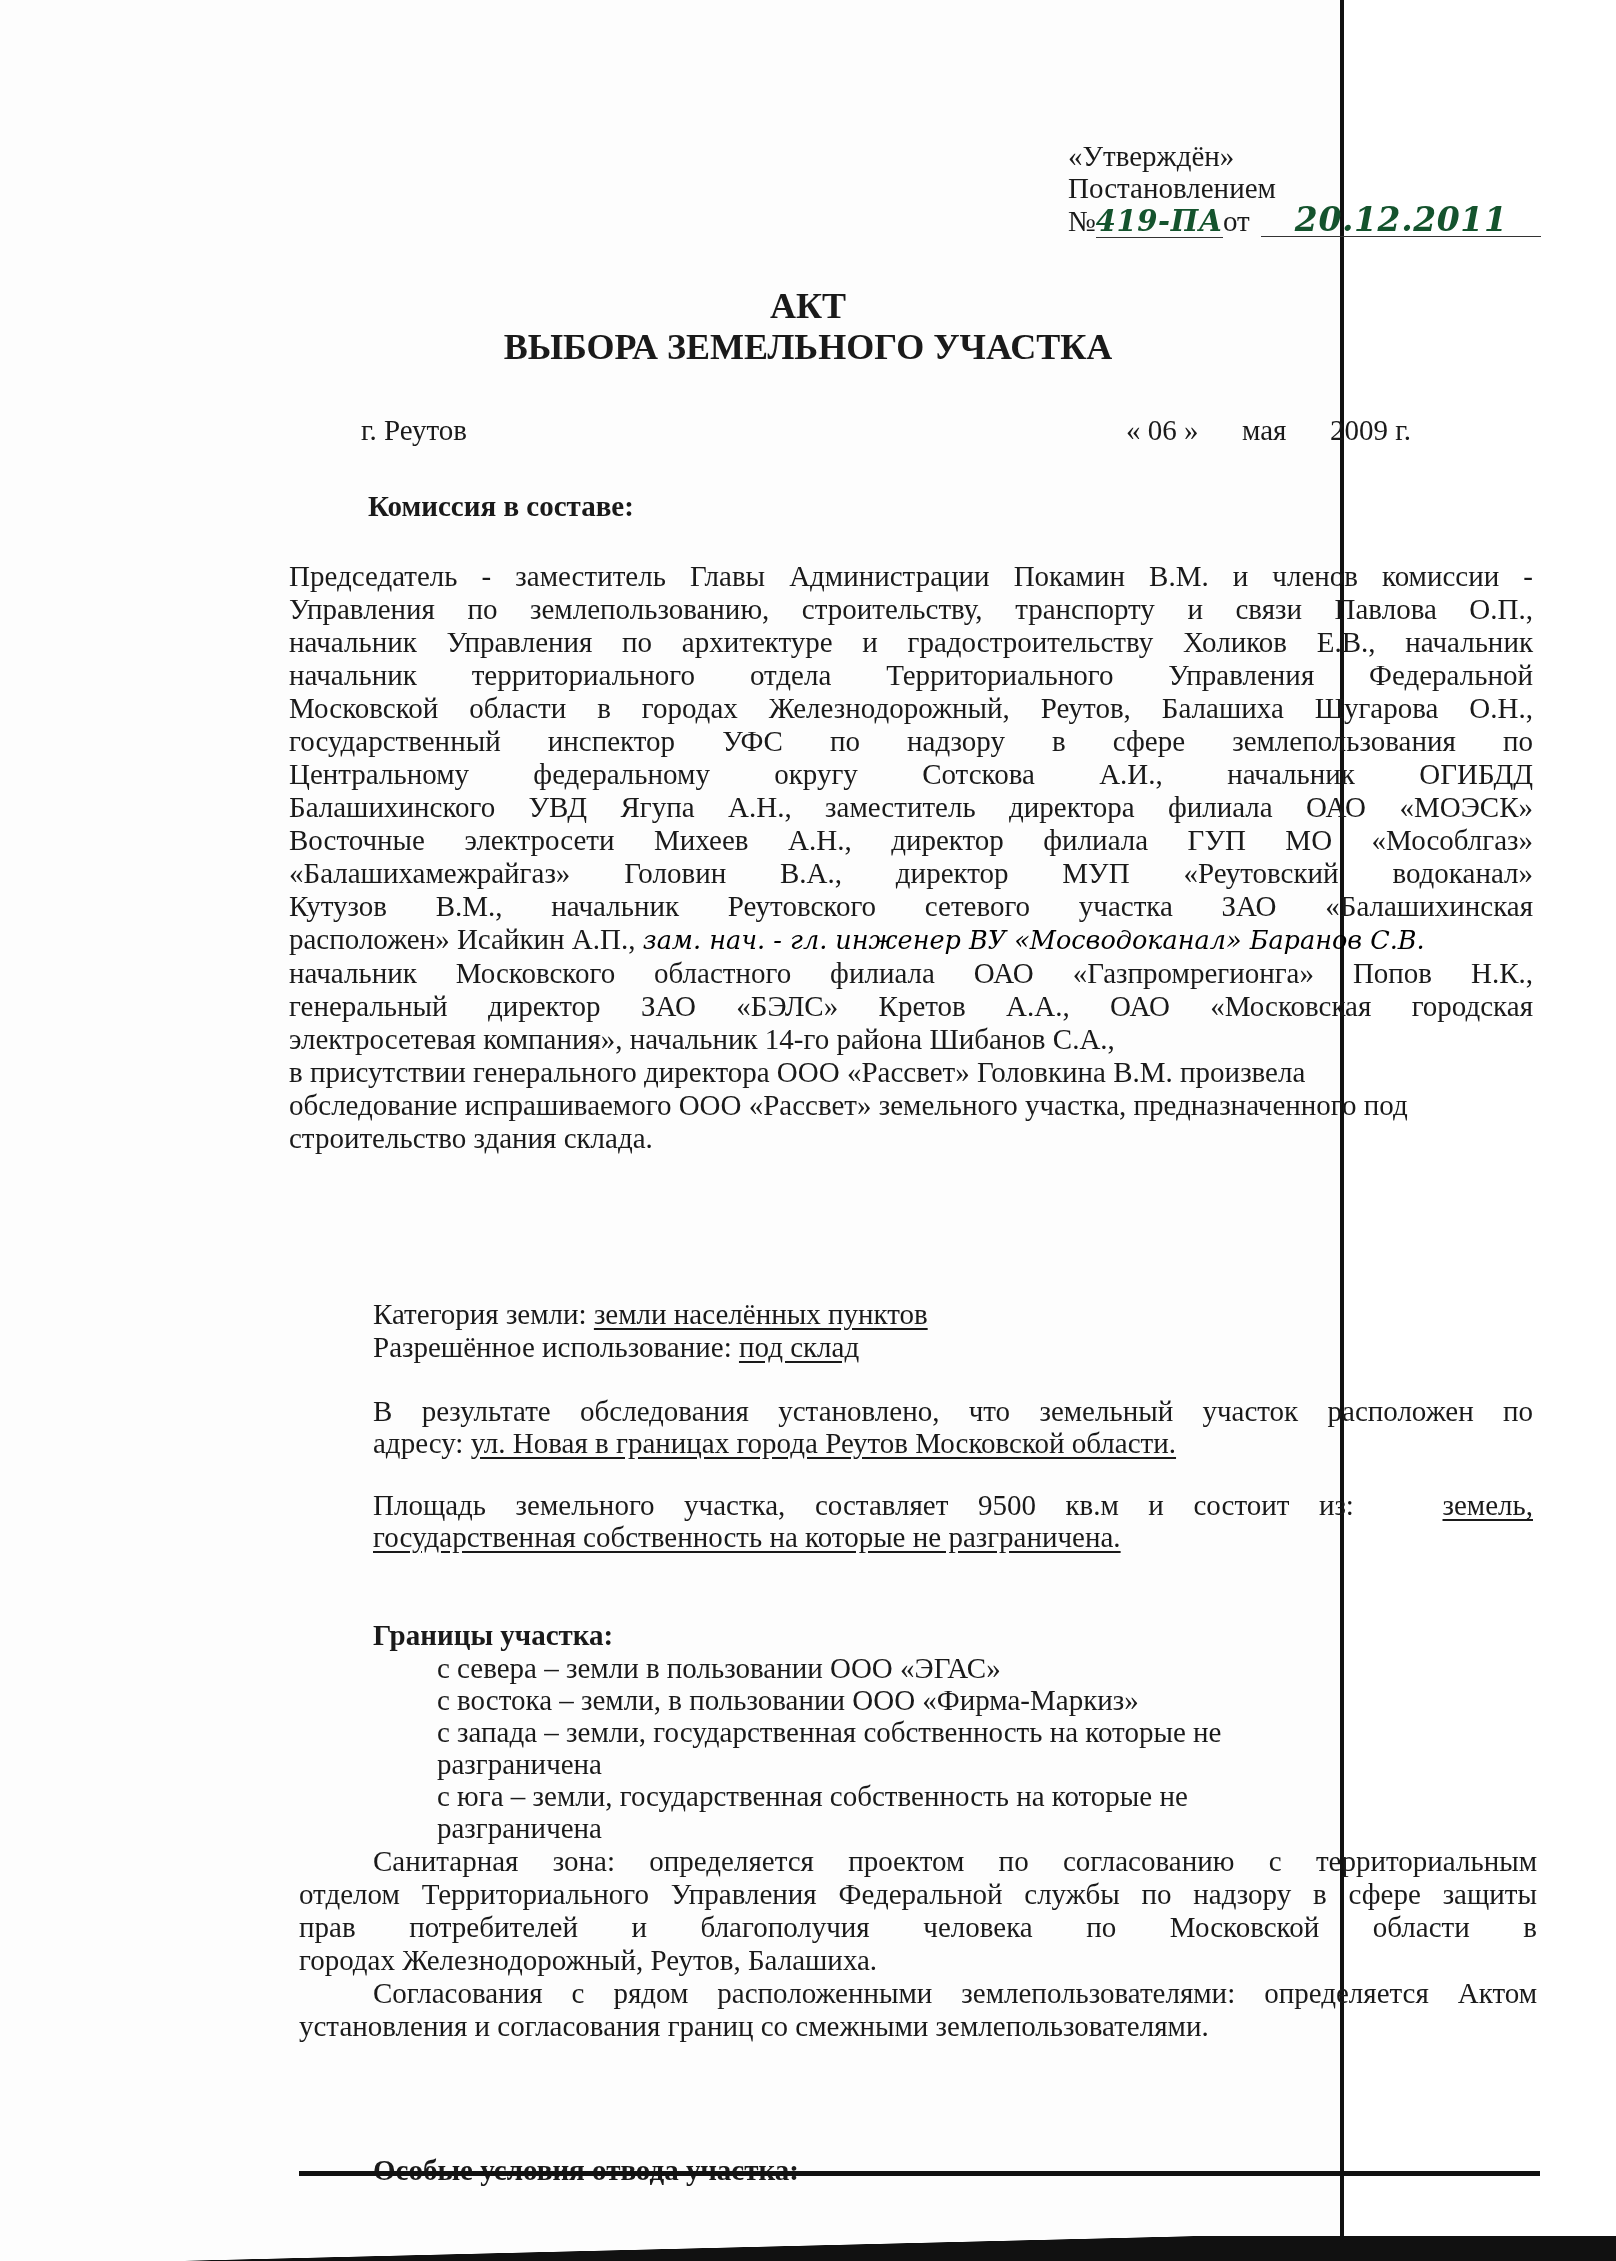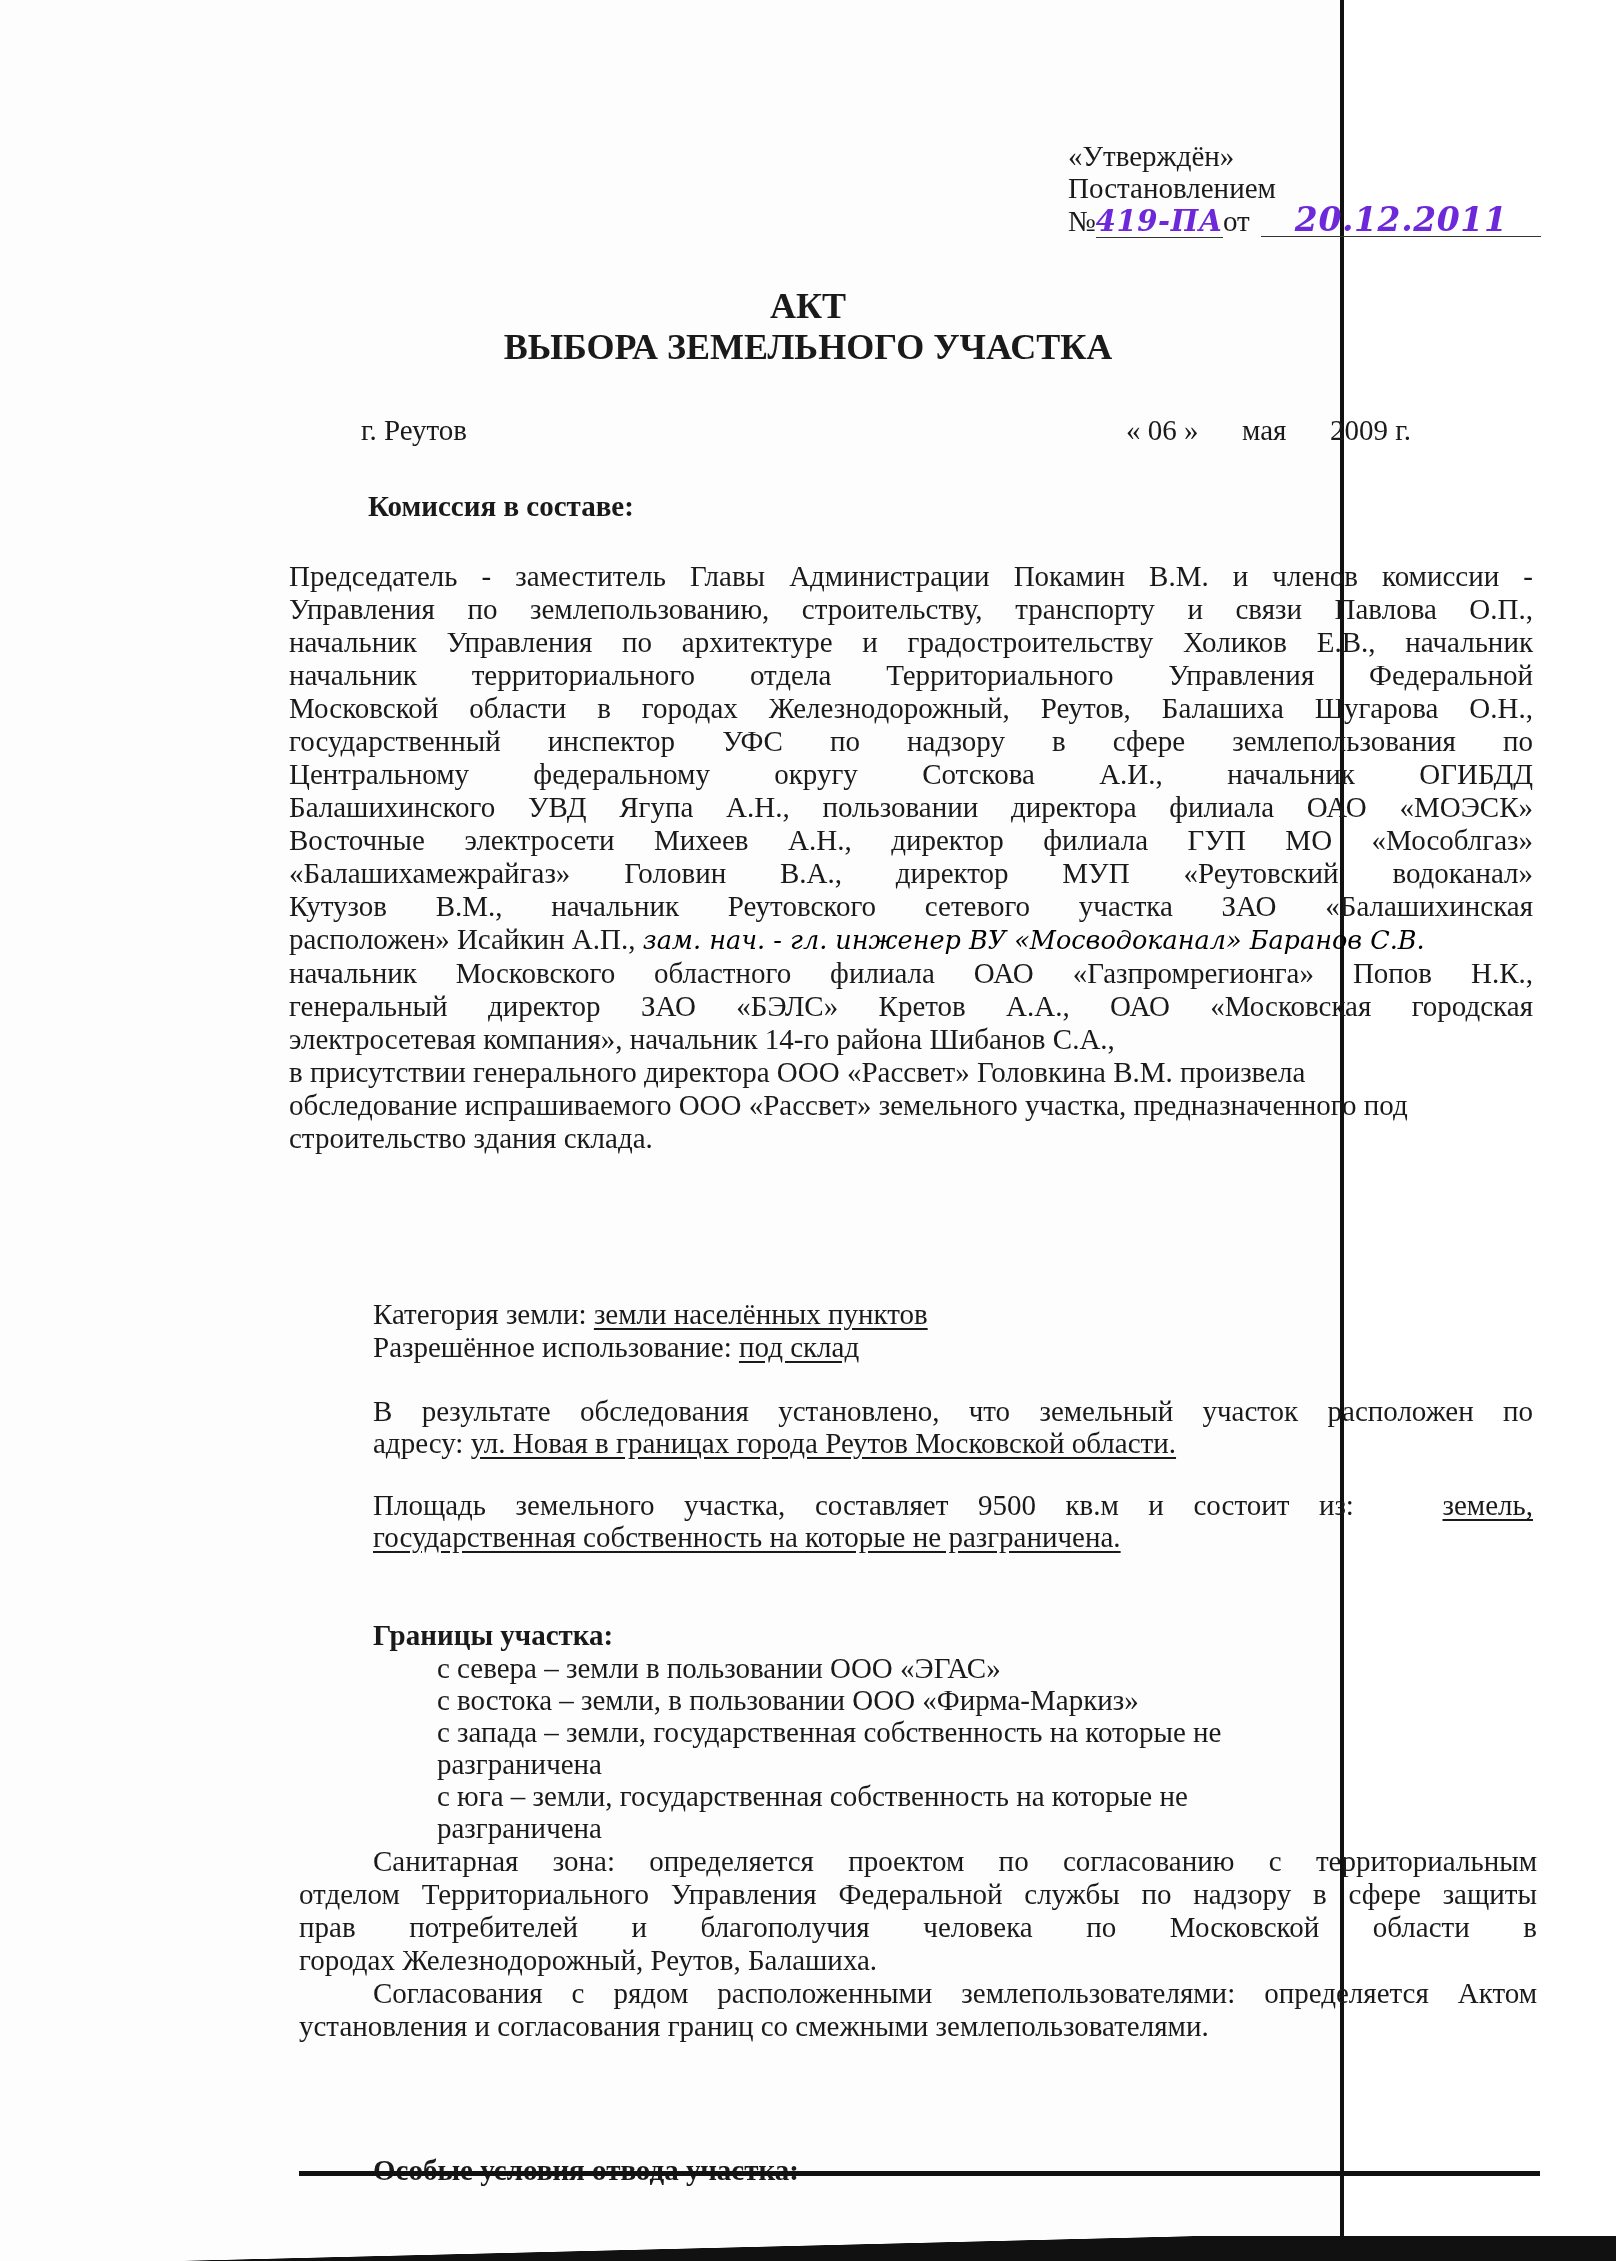--- a/index.html
+++ b/index.html
@@ -5,21 +5,21 @@
   html, body { margin:0; padding:0; background:#ffffff; }
   body { width:1616px; height:2261px; position:relative; overflow:hidden;
          font-family:"Liberation Serif","DejaVu Serif",serif; color:#1a1a1a; }
   .page { position:absolute; left:0; top:0; width:1344px; height:2261px; background:#fdfdfd; }
   .right-edge { position:absolute; top:0; right:0; width:3.8px; height:2261px; background:#111; }
   .bottom-edge { position:absolute; left:0; bottom:0; width:1616px; height:25.5px;
                  background:linear-gradient(178.6deg, transparent 0%, transparent 45%, #111 46%, #111 100%); }
   .abs { position:absolute; }
   .approval { left:1068px; top:140px; font-size:29px; line-height:32px; }
   .approval .line { white-space:nowrap; }
-  .hand { font-family:"DejaVu Serif",serif; font-style:italic; font-weight:bold; color:#6d28d9; letter-spacing:0.6px; }
+  .hand { font-family:"DejaVu Serif",serif; font-style:italic; font-weight:bold; color:#14532d; letter-spacing:0.6px; }
   .uline { display:inline-block; border-bottom:1.3px solid #333; }
   .date-field { display:inline-block; border-bottom:1.3px solid #333; width:280px; margin-left:11.5px; text-align:center; font-size:33px; }
   .title { left:0; width:1616px; text-align:center; font-weight:bold; font-size:36px; }
   .t1 { top:285px; }
   .t2 { top:326px; }
   .city { left:361px; top:414px; font-size:29px; }
   .date { left:1126px; top:414px; font-size:29px; white-space:pre; }
   .commission { left:368px; top:490px; font-size:29px; font-weight:bold; }
   .body-block { left:289px; width:1244px; font-size:29px; line-height:33px; text-align:justify; }
   .body-block p { margin:0; }
@@ -56,21 +56,21 @@
   <div class="abs commission">Комиссия в составе:</div>
 
   <div class="abs body-block" style="top:560px;">
     <p class="just">Председатель - заместитель Главы Администрации Покамин В.М. и членов комиссии -</p>
     <p class="just">Управления по землепользованию, строительству, транспорту и связи Павлова О.П.,</p>
     <p class="just">начальник Управления по архитектуре и градостроительству Холиков Е.В., начальник</p>
     <p class="just">начальник территориального отдела Территориального Управления Федеральной</p>
     <p class="just">Московской области в городах  Железнодорожный, Реутов, Балашиха Шугарова О.Н.,</p>
     <p class="just">государственный инспектор УФС по надзору в сфере землепользования по</p>
     <p class="just">Центральному федеральному округу Сотскова А.И., начальник ОГИБДД</p>
-    <p class="just">Балашихинского УВД Ягупа А.Н., пользовании директора филиала ОАО «МОЭСК»</p>
+    <p class="just">Балашихинского УВД Ягупа А.Н., заместитель директора филиала ОАО «МОЭСК»</p>
     <p class="just">Восточные электросети Михеев А.Н., директор филиала ГУП МО «Мособлгаз»</p>
     <p class="just">«Балашихамежрайгаз» Головин В.А., директор МУП «Реутовский водоканал»</p>
     <p class="just">Кутузов В.М., начальник Реутовского сетевого участка ЗАО «Балашихинская</p>
     <p><span>расположен» Исайкин А.П.,</span> <span class="hw">зам. нач. - гл. инженер ВУ «Мосводоканал» Баранов С.В.</span></p>
     <p class="just">начальник Московского областного филиала ОАО «Газпромрегионга» Попов Н.К.,</p>
     <p class="just">генеральный директор ЗАО «БЭЛС» Кретов А.А., ОАО «Московская городская</p>
     <p>электросетевая компания», начальник 14-го района Шибанов С.А.,</p>
     <p>в присутствии генерального директора ООО «Рассвет» Головкина В.М. произвела</p>
     <p>обследование испрашиваемого ООО «Рассвет» земельного участка, предназначенного под</p>
     <p>строительство здания склада.</p>

